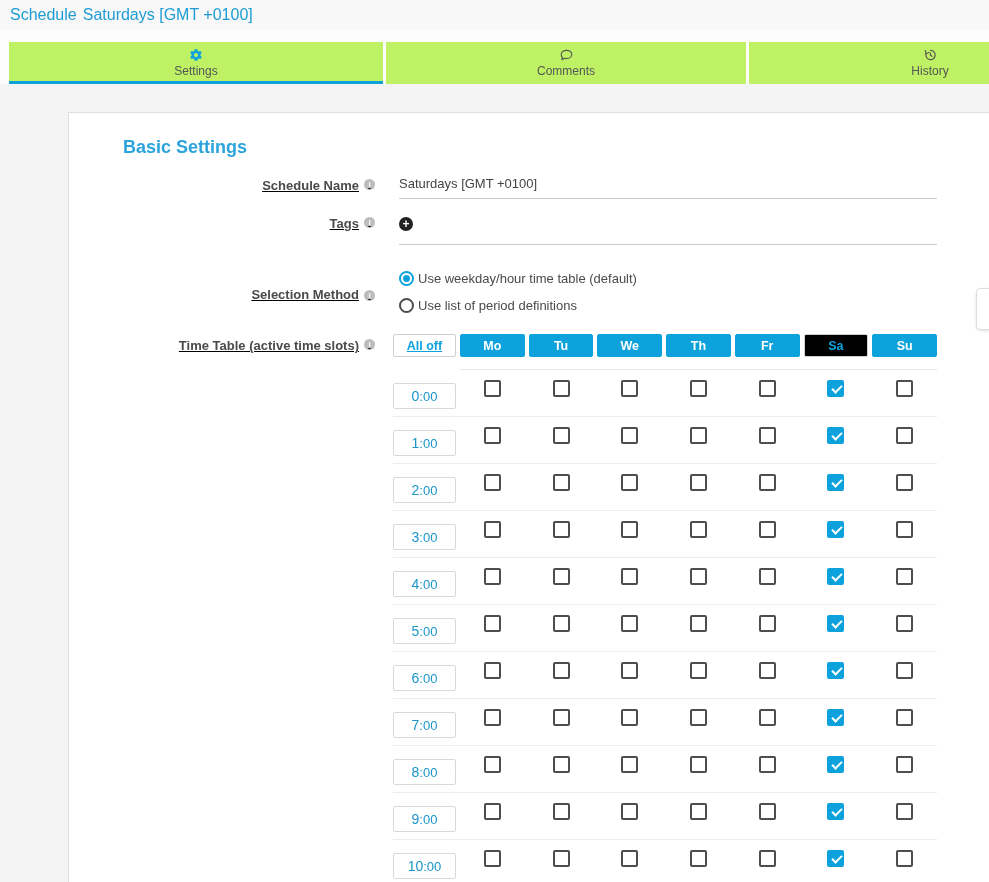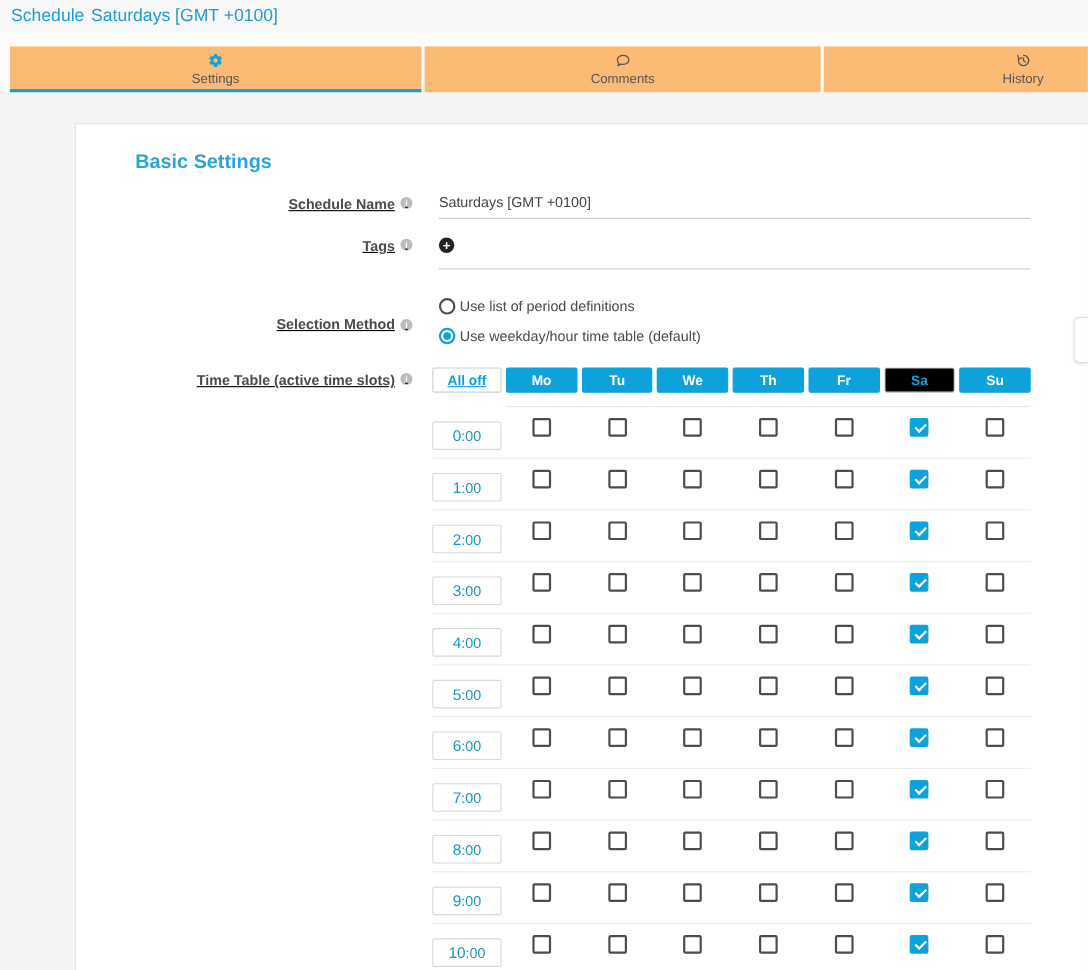--- a/index.html
+++ b/index.html
@@ -18,21 +18,21 @@
     -webkit-font-smoothing:antialiased;
   }
   
   .topbar{background:#f8f8f8;height:30px;display:flex;align-items:center;padding-left:10px;}
   .page-title{font-size:16px;color:var(--title-blue);}
   .page-title .prefix{margin-right:6px;}
   .top-gap{height:12px;background:#fcfcfc;}
   
   .tabbar{height:42px;background:#fcfcfc;display:flex;gap:3px;padding-left:9px;overflow:hidden;}
   .tab{
-    background:#fdba74;display:flex;flex-direction:column;align-items:center;justify-content:center;
+    background:#bef264;display:flex;flex-direction:column;align-items:center;justify-content:center;
     gap:2px;cursor:pointer;flex:0 0 auto;
   }
   .tab-settings{width:374px;}
   .tab-comments{width:360px;}
   .tab-history{width:362px;}
   .tab.active{border-bottom:3px solid var(--accent);padding-top:3px;}
   .tab .tab-label{font-size:12px;color:var(--tab-gray);}
   .tab svg{display:block;}
   
   .content{padding:28px 0 0 68px;}
@@ -174,26 +174,26 @@
       </div>
     </div>
 
     <div class="form-row row-selection">
       <div class="label-cell" style="padding-top:5px;align-items:center;">
         <span class="label-text">Selection Method</span>
         <span class="info-icon">i</span>
       </div>
       <div>
         <div class="radio-option">
+          <span class="radio on"></span>
+          <span class="radio-label">Use weekday/hour time table (default)</span>
+        </div>
+        <div class="radio-option">
           <span class="radio"></span>
           <span class="radio-label">Use list of period definitions</span>
-        </div>
-        <div class="radio-option">
-          <span class="radio on"></span>
-          <span class="radio-label">Use weekday/hour time table (default)</span>
         </div>
       </div>
     </div>
 
     <div class="form-row row-timetable">
       <div class="label-cell">
         <span class="label-text">Time Table (active time slots)</span>
         <span class="info-icon">i</span>
       </div>
       <div class="time-table">

